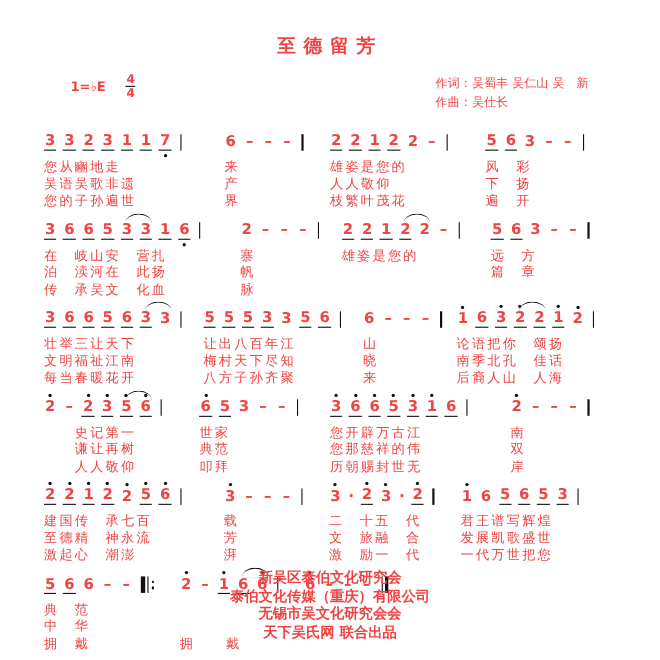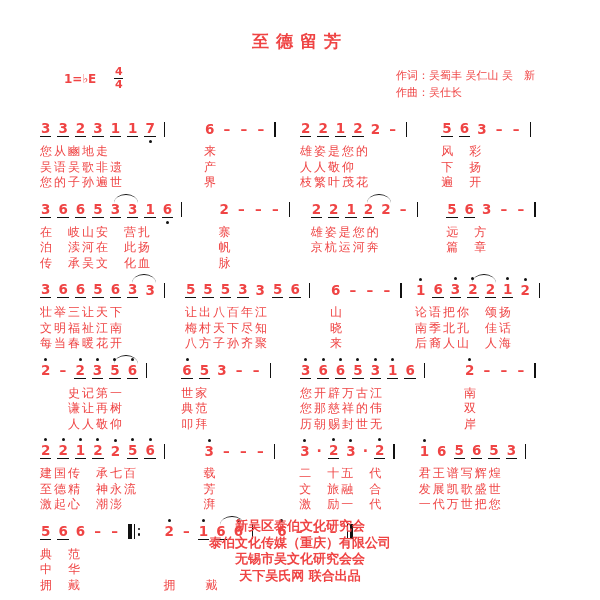--- a/index.html
+++ b/index.html
@@ -281,21 +281,20 @@
                 <span class="ch">2</span>
               </span>
               <span class="note">
                 <span class="ch">–</span>
               </span>
               <span class="barwrap">
                 <span class="bl"></span>
               </span>
             </div>
             <div class="lyric">雄姿是您的</div>
-            <div class="lyric">京杭运河奔</div>
           </div>
           <div class="measure" style="flex-grow: 5;">
             <div class="notes">
               <span class="note">
                 <span class="ch u">5</span>
               </span>
               <span class="note">
                 <span class="ch u">6</span>
               </span>
               <span class="note">

